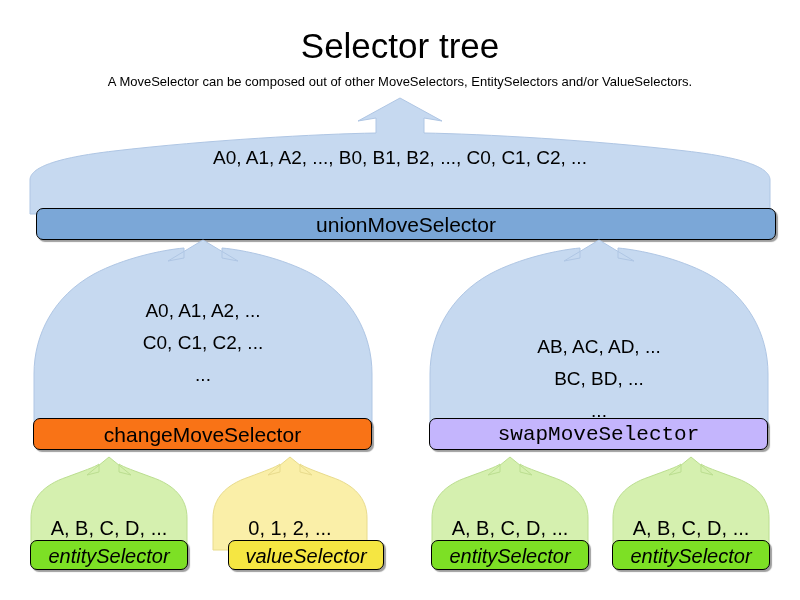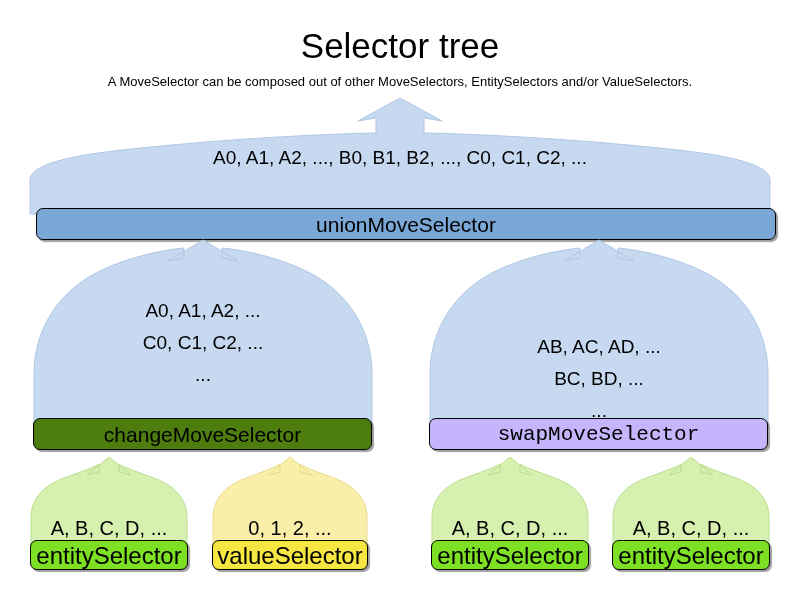--- a/index.html
+++ b/index.html
@@ -85,21 +85,21 @@
     display: block;
     white-space: nowrap;
   }
 
   
   .tier-union .fan-text { font-size: 19px; line-height: 27px; }
   .tier-union .bar      { font-size: 21px; }
   .tier-mid   .fan-text { font-size: 19px; line-height: 32px; }
   .tier-mid   .bar      { font-size: 21px; }
   .tier-leaf  .fan-text { font-size: 20px; line-height: 22px; }
-  .tier-leaf  .bar      { font-size: 24px; }
+  .tier-leaf  .bar      { font-size: 20px; font-style: italic; }
 </style>
 </head>
 <body>
 
 <div id="canvas">
 
   <div id="title">Selector tree</div>
   <div id="subtitle">A MoveSelector can be composed out of other MoveSelectors, EntitySelectors and/or ValueSelectors.</div>
 
   <div class="node tier-union" style="left:28px; top:96px; width:744px; height:145px;">
@@ -140,21 +140,21 @@
                L 190 10
                C 212 12 250 20 280 36
                C 320 58 340 96 340 136
                L 340 190 Z" fill="#C6D9F0" stroke="#AFC6E4" stroke-width="1"></path>
     </svg>
     <div class="fan-text" style="top:57px;">
       <span class="line">A0, A1, A2, ...</span>
       <span class="line">C0, C1, C2, ...</span>
       <span class="line">...</span>
     </div>
-    <div class="bar" style="left:1px; top:180px; width:339px; height:32px; background:#4d7c0f; line-height:32px;">
+    <div class="bar" style="left:1px; top:180px; width:339px; height:32px; background:#f97316; line-height:32px;">
       <span class="bar-label">changeMoveSelector</span>
     </div>
   </div>
 
   <div class="node tier-mid" style="left:428px; top:238px; width:342px; height:212px;">
     <svg class="fan" width="342" height="190" viewBox="0 0 342 190">
       <path d="M 2 190
                L 2 136
                C 2 96 22 58 62 36
                C 92 20 130 12 152 10
@@ -204,21 +204,21 @@
                C 2 44 14 30 38 22
                C 54 16 65 12 69 9
                L 69 17 L 57 20 L 79 2 L 101 20 L 89 17 L 89 9
                C 93 12 104 16 120 22
                C 144 30 156 44 156 63
                L 156 95 Z" fill="#FAEFA8" stroke="#E8DB8C" stroke-width="1"></path>
     </svg>
     <div class="fan-text" style="top:62px;">
       <span class="line">0, 1, 2, ...</span>
     </div>
-    <div class="bar" style="left:1px; top:85px; width:156px; height:30px; background:#F5E642; line-height:30px;">
+    <div class="bar" style="left:17px; top:85px; width:156px; height:30px; background:#F5E642; line-height:30px;">
       <span class="bar-label">valueSelector</span>
     </div>
   </div>
 
   <div class="node tier-leaf" style="left:430px; top:455px; width:160px; height:115px;">
     <svg class="fan" width="160" height="95" viewBox="0 0 160 95">
       <path d="M 2 95
                L 2 63
                C 2 44 14 30 38 22
                C 54 16 66 12 70 9

